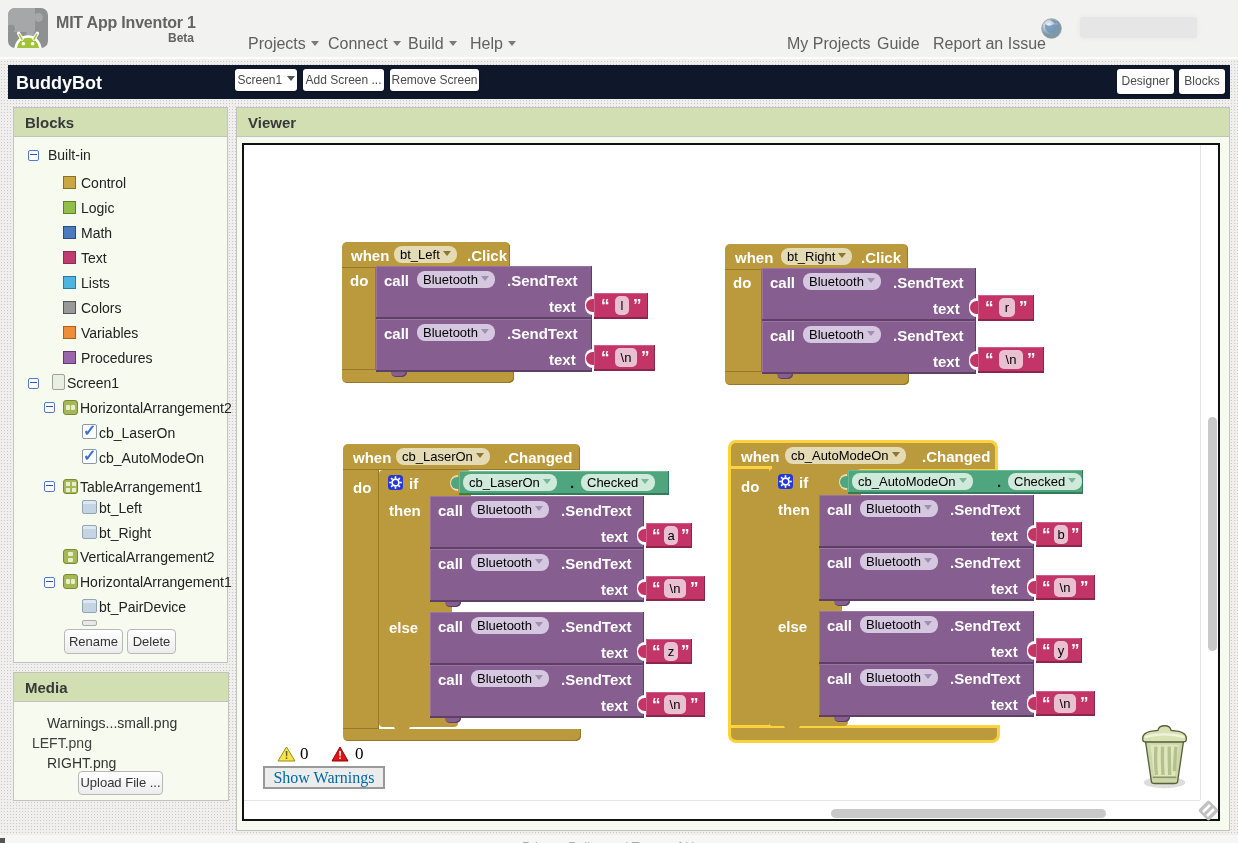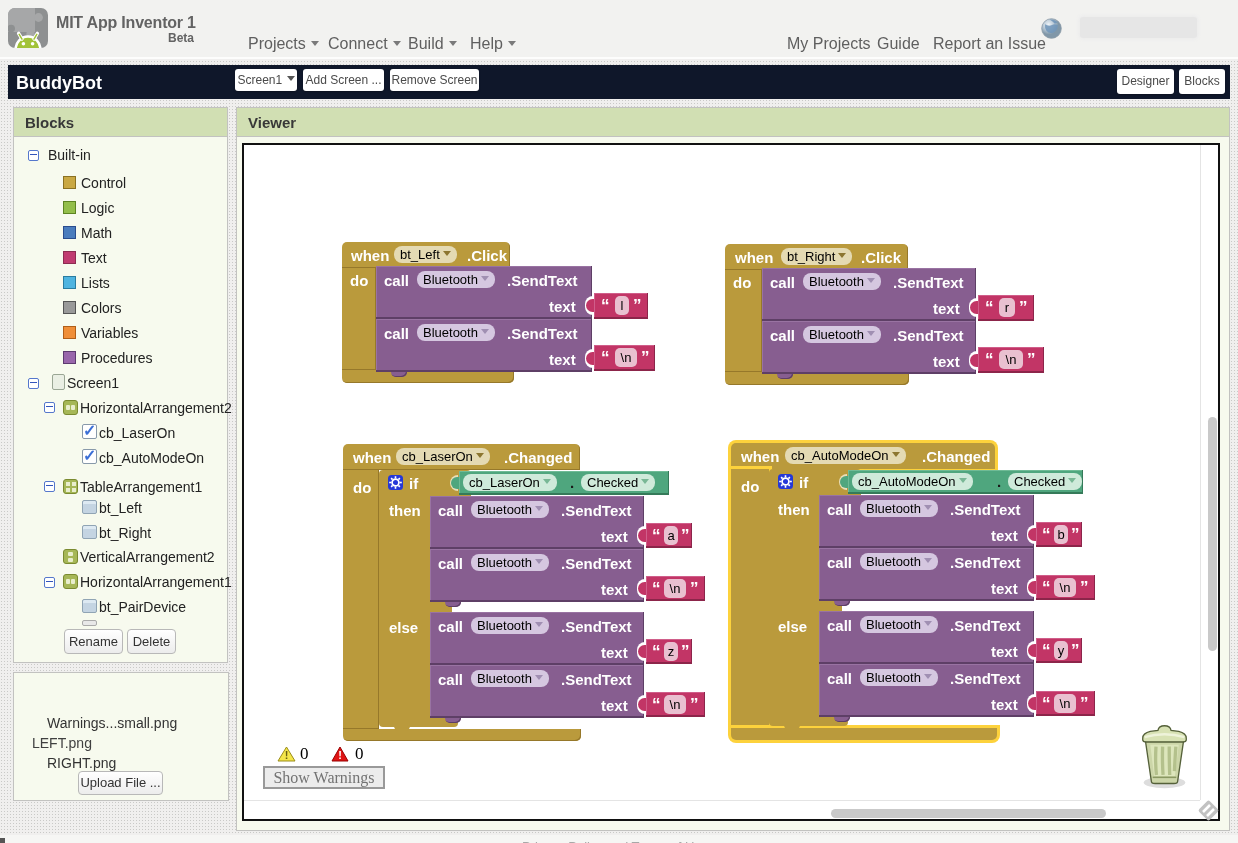--- a/index.html
+++ b/index.html
@@ -165,20 +165,21 @@
     </div>
   <div class="trow" style="left:80px;top:574px">HorizontalArrangement1</div>
   <div class="pic" style="left:82px;top:599px;width:15px;height:14px;background:#c4d4e2;border-color:#90a4b4;border-radius:2px;box-shadow:inset 0 3px 0 #dde9f2"></div>
   <div class="trow" style="left:99px;top:599px">bt_PairDevice</div>
   <div class="pic" style="left:82px;top:620px;width:15px;height:6px;background:#e8e8e8;border-color:#aaa;border-radius:2px"></div>
   <div class="btn" style="left:64px;top:629px;width:57px;height:23px;line-height:23px">Rename</div>
   <div class="btn" style="left:127px;top:629px;width:47px;height:23px;line-height:23px">Delete</div>
 </div>
 
 <div class="abs panel" style="left:13px;top:672px;width:214px;height:127px">
+  <div class="phead">Media</div>
   <div class="abs" style="left:33px;top:42px;font-size:14px;color:#333">Warnings...small.png</div>
   <div class="abs" style="left:18px;top:62px;font-size:14px;color:#404040">LEFT.png</div>
   <div class="abs" style="left:33px;top:82px;font-size:14px;color:#333">RIGHT.png</div>
   <div class="btn" style="left:64px;top:98px;width:83px;height:22px;line-height:22px">Upload File ...</div>
 </div>
 
 <div class="abs panel" style="left:236px;top:107px;width:992px;height:722px">
   <div class="phead">Viewer</div>
 </div>
 <div id="canvas" class="abs" style="left:242px;top:143px;width:974px;height:674px;background:#fff;border:2px solid #111">
@@ -413,21 +414,21 @@
   <svg class="abs" style="left:33px;top:601px" width="19" height="16" viewBox="0 0 19 16">
     <path d="M9.5 1 L18 15 L1 15 Z" fill="#f4e64a" stroke="#9a8d1a" stroke-width="1"></path>
     <text x="9.5" y="13" font-size="11" text-anchor="middle" fill="#6a6010" font-weight="bold">!</text>
   </svg>
   <div class="abs" style="left:56px;top:599px;font-family:'Liberation Serif',serif;font-size:17px;color:#000">0</div>
   <svg class="abs" style="left:87px;top:601px" width="18" height="16" viewBox="0 0 18 16">
     <path d="M9 1 L17 15 L1 15 Z" fill="#e01414" stroke="#900" stroke-width="1"></path>
     <text x="9" y="13" font-size="11" text-anchor="middle" fill="#fff" font-weight="bold">!</text>
   </svg>
   <div class="abs" style="left:111px;top:599px;font-family:'Liberation Serif',serif;font-size:17px;color:#000">0</div>
-  <div class="abs" style="left:19px;top:621px;width:118px;height:19px;background:#ececec;border:2px solid #999;font-family:'Liberation Serif',serif;font-size:16px;color:#737373;text-align:center;line-height:19px">Show Warnings</div>
+  <div class="abs" style="left:19px;top:621px;width:118px;height:19px;background:#ececec;border:2px solid #999;font-family:'Liberation Serif',serif;font-size:16px;color:#0369a1;text-align:center;line-height:19px">Show Warnings</div>
   <svg class="abs" style="left:893px;top:577px" width="55" height="70" viewBox="0 0 58 74">
     <ellipse cx="29" cy="64" rx="22" ry="6" fill="#00000022"></ellipse>
     <path d="M9 21 L49 21 L43 62 Q43 65 39 65 L19 65 Q15 65 15 62 Z" fill="#ccd6a8" stroke="#55613a" stroke-width="1.4"></path>
     <path d="M14 24 L44 24 L40 57 L18 57 Z" fill="#dde6bc"></path>
     <path d="M20 26 Q19 42 20.5 56 M27 26 Q26.5 42 27.5 56 M34 26 Q34 42 34.5 56 M41 26 Q40 40 39.5 52" stroke="#b4c18c" stroke-width="3.5" fill="none"></path>
     <path d="M16.5 58.5 L41.5 58.5" stroke="#8a9862" stroke-width="1.6"></path>
     <path d="M6 17 Q6 12 14 10 L22 9 Q23 4 29 4 Q35 4 36 9 L44 10 Q52 12 52 17 L52 19 Q52 21 48 21 L10 21 Q6 21 6 19 Z" fill="#d8e2b4" stroke="#55613a" stroke-width="1.4"></path>
     <path d="M8 16 Q18 13 29 13 Q40 13 50 16" stroke="#eef3da" stroke-width="2.5" fill="none"></path>
   </svg>
   <div class="abs" style="left:956px;top:0;width:1px;height:655px;background:#e4e4e4"></div>

